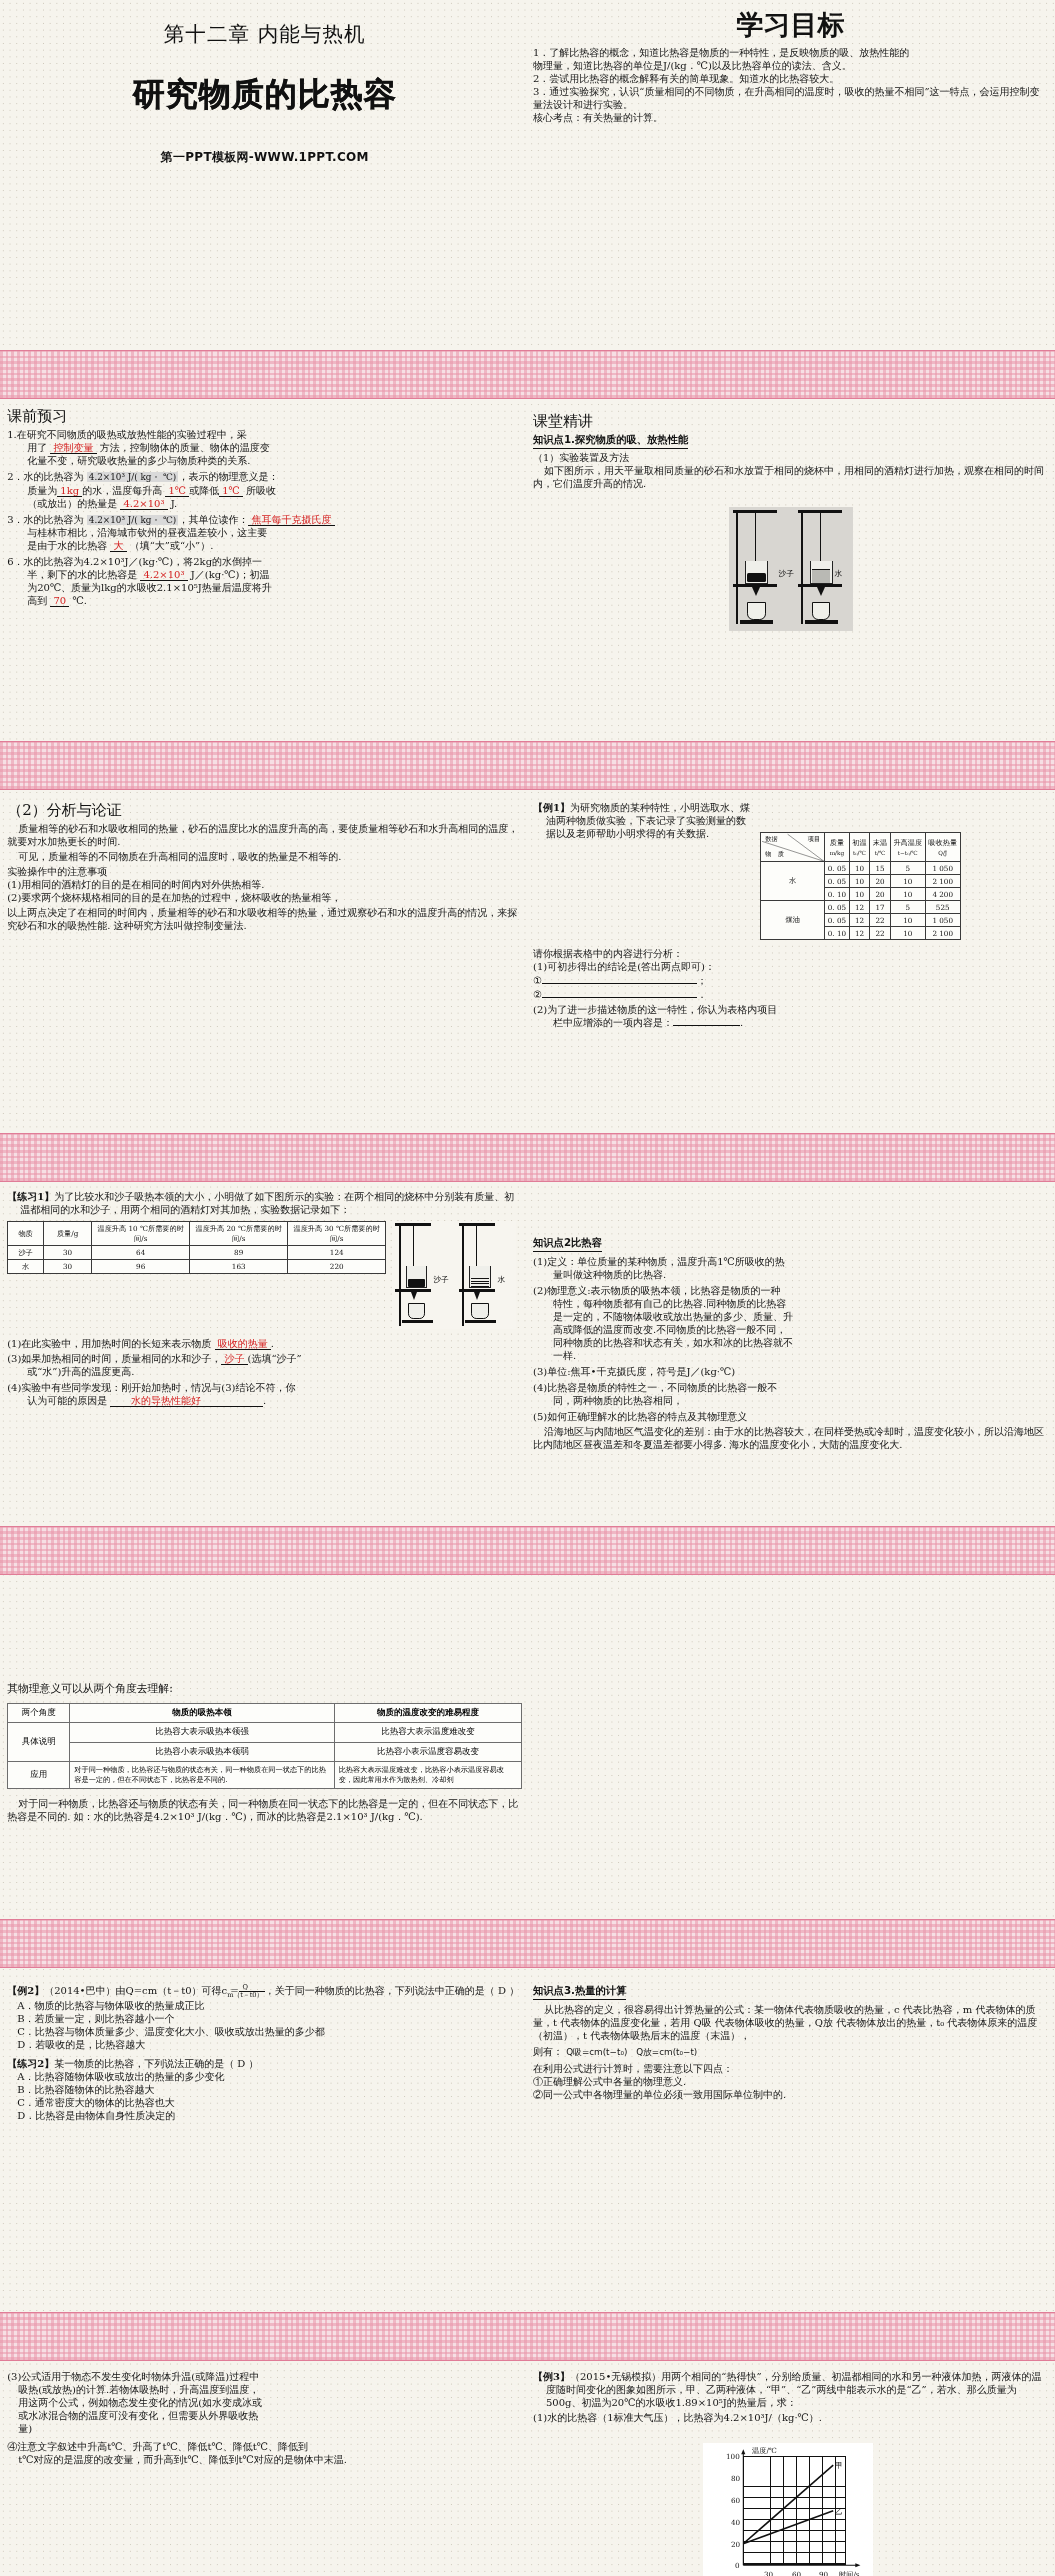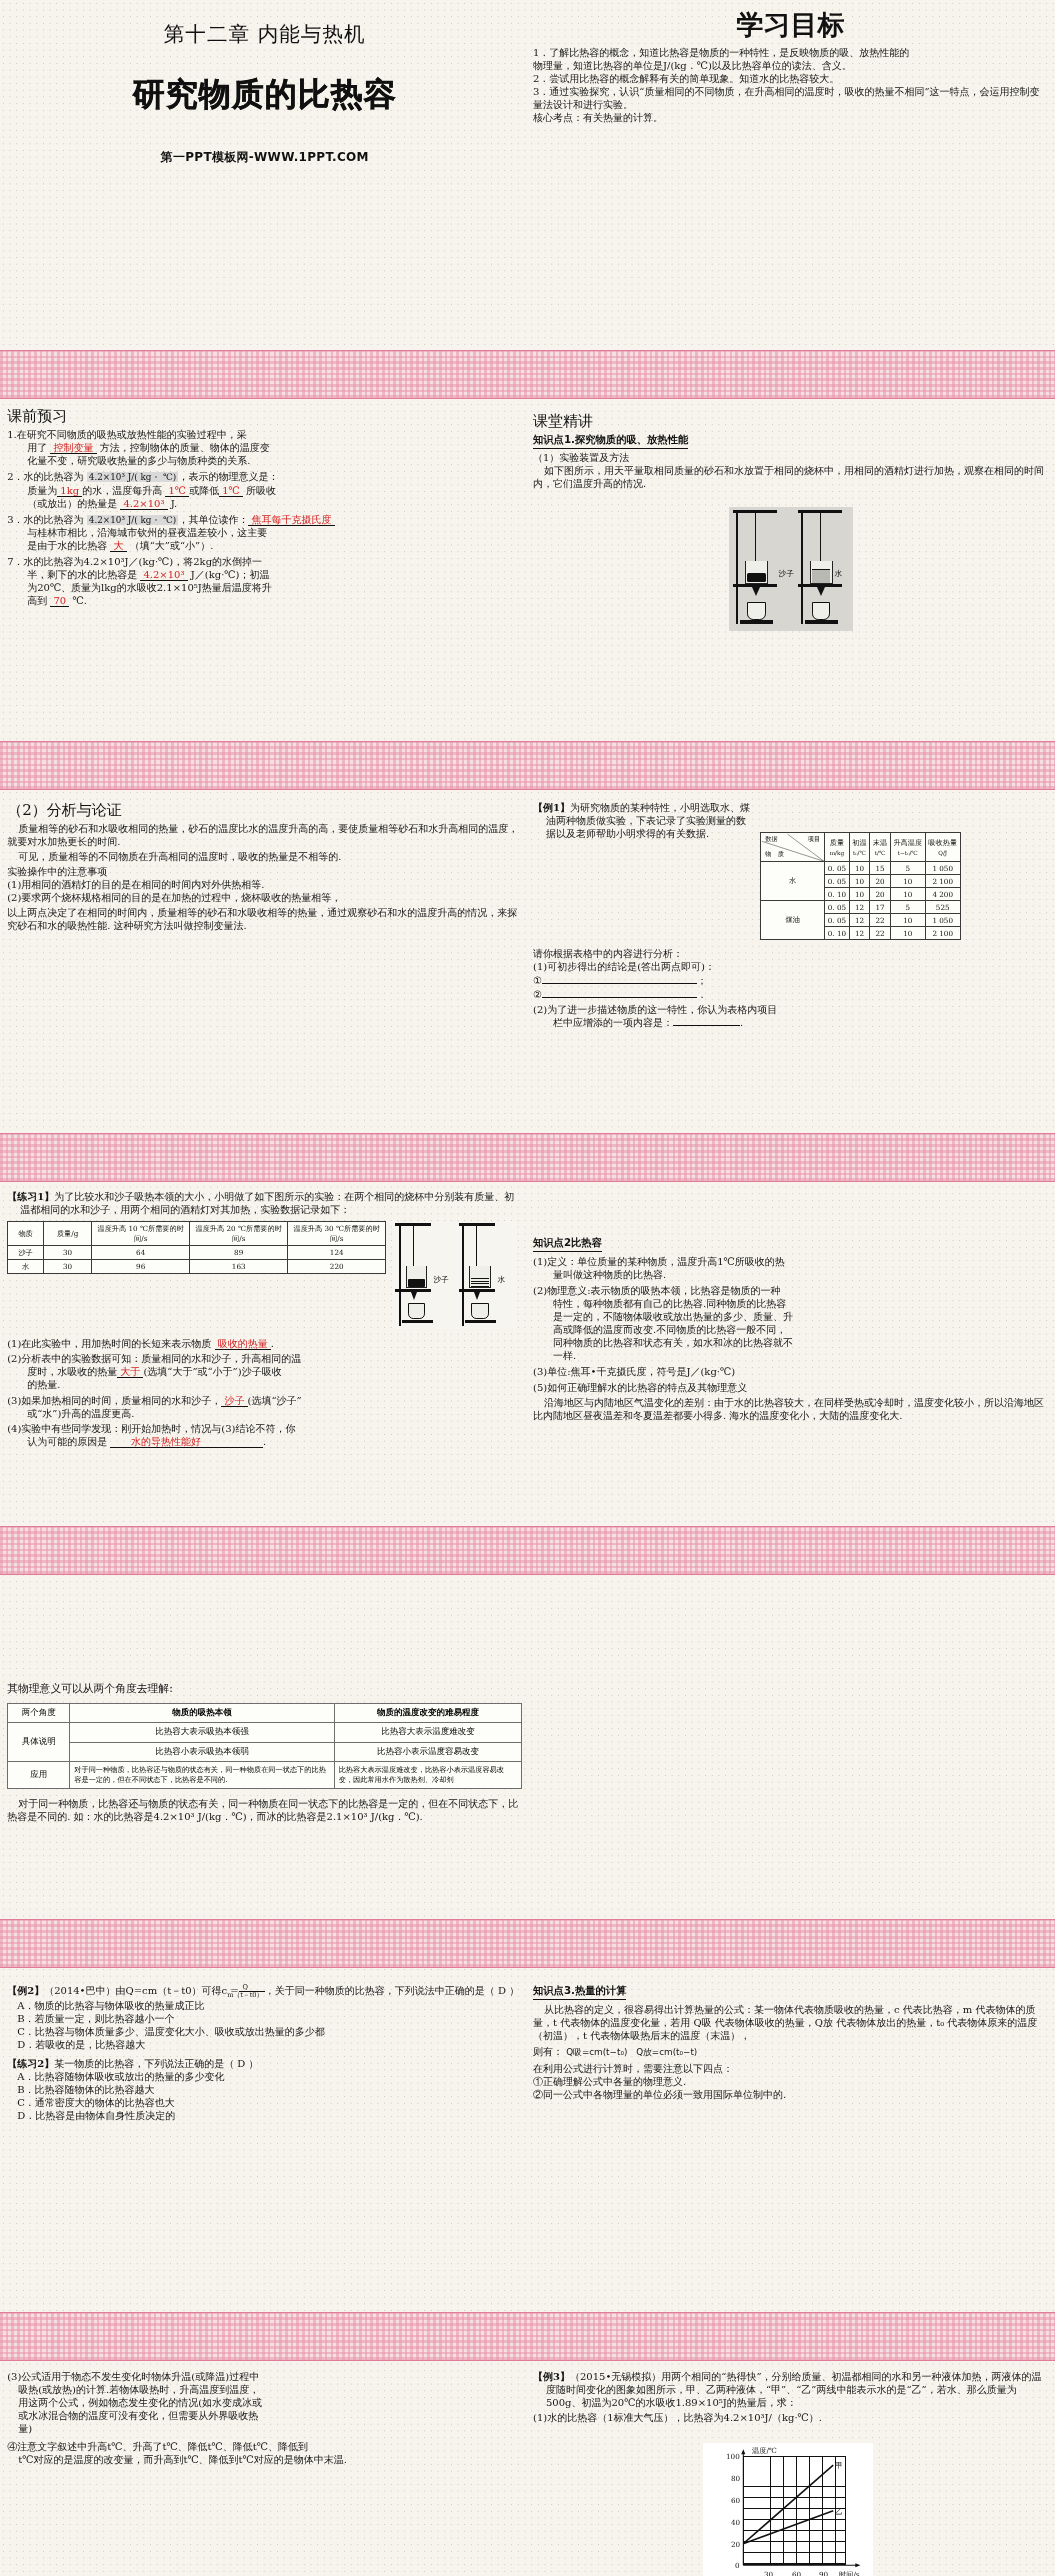--- a/index.html
+++ b/index.html
@@ -169,21 +169,21 @@
     <span class="grey-eq">4.2×10³ J/( kg・ ℃)</span><span>，其单位读作：</span><span class="ansu">焦耳每千克摄氏度</span>
     <span class="indent">与桂林市相比，沿海城市钦州的昼夜温差较小，这主要</span>
     <span class="indent">
       <span>是由于水的比热容</span>
       <span class="ansu">大</span>
       <span>（填“大”或“小”）.</span>
     </span>
   </p>
 
   <p style="margin-top:3.1px;">
-    <span>7．水的比热容为4.2×10³J／(kg·℃)，将2kg的水倒掉一</span>
+    <span>6．水的比热容为4.2×10³J／(kg·℃)，将2kg的水倒掉一</span>
     <span class="indent">
       <span>半，剩下的水的比热容是</span>
       <span class="ansu">4.2×10³</span>
       <span>J／(kg·℃)；初温</span>
     </span>
     <span class="indent">为20℃、质量为lkg的水吸收2.1×10⁵J热量后温度将升</span>
     <span class="indent">
       <span>高到</span>
       <span class="ansu">70</span>
       <span>℃.</span>
@@ -254,27 +254,20 @@
       <div style="position:absolute;left:82px;top:71px;width:0;height:0;border-left:3.6px solid transparent;border-right:3.6px solid transparent;border-top:8.2px solid #111;"></div>
       <div style="position:absolute;left:79px;top:82px;width:17.5px;height:15.5px;border:1.5px solid #111;border-radius:0 0 5.2px 5.2px;background:#efefea;"></div>
       <div style="position:absolute;left:73px;top:99px;width:31px;height:3.1px;background:#111;"></div>
       <div class="lbl-fig" style="left:105px;top:54px;">水</div>
     </div>
   </div>
 
   <p style="margin-top:8.2px;">
     <span>(1)在此实验中，用加热时间的长短来表示物质</span>
     <span class="ansu">吸收的热量</span><span>.</span>
-  </p>
-  <p style="margin-top:2.1px;">
-    <span>(2)分析表中的实验数据可知：质量相同的水和沙子，升高相同的温</span>
-    <span class="indent">
-      <span>度时，水吸收的热量</span><span class="ansu">大于</span><span>(选填“大于”或“小于”)沙子吸收</span>
-    </span>
-    <span class="indent">的热量.</span>
   </p>
   <p style="margin-top:2.1px;">
     <span>(3)如果加热相同的时间，质量相同的水和沙子，</span><span class="ansu">沙子</span><span>(选填“沙子”</span>
     <span class="indent">或“水”)升高的温度更高.</span>
   </p>
   <p style="margin-top:2.1px;">
     <span>(4)实验中有些同学发现：刚开始加热时，情况与(3)结论不符，你</span>
     <span class="indent">
       <span>认为可能的原因是</span>
       <span class="ansu" style="padding:0 62px 0 20.6px;">水的导热性能好</span><span>.</span>
@@ -469,20 +462,24 @@
   </p>
   <p style="margin-top:3.1px;">
     <span>(2)物理意义:表示物质的吸热本领，比热容是物质的一种</span>
     <span class="indent">特性，每种物质都有自己的比热容.同种物质的比热容</span>
     <span class="indent">是一定的，不随物体吸收或放出热量的多少、质量、升</span>
     <span class="indent">高或降低的温度而改变.不同物质的比热容一般不同，</span>
     <span class="indent">同种物质的比热容和状态有关，如水和冰的比热容就不</span>
     <span class="indent">一样.</span>
   </p>
   <p style="margin-top:3.1px;">(3)单位:焦耳•千克摄氏度，符号是J／(kg·℃)</p>
+  <p style="margin-top:3.1px;">
+    <span>(4)比热容是物质的特性之一，不同物质的比热容一般不</span>
+    <span class="indent">同，两种物质的比热容相同，</span>
+  </p>
   <p style="margin-top:3.1px;">(5)如何正确理解水的比热容的特点及其物理意义</p>
   <p style="text-indent:1.1em;margin-top:2.1px;">沿海地区与内陆地区气温变化的差别：由于水的比热容较大，在同样受热或冷却时，温度变化较小，所以沿海地区比内陆地区昼夜温差和冬夏温差都要小得多. 海水的温度变化小，大陆的温度变化大.</p>
 </div>
 
 <div class="col colR" style="top:1984px;">
   <div><span class="hd-u">知识点3.热量的计算</span></div>
   <p style="margin-top:3.1px;text-indent:1.1em;">从比热容的定义，很容易得出计算热量的公式：某一物体代表物质吸收的热量，c 代表比热容，m 代表物体的质量，t 代表物体的温度变化量，若用 Q吸 代表物体吸收的热量，Q放 代表物体放出的热量，t₀ 代表物体原来的温度（初温），t 代表物体吸热后末的温度（末温），</p>
   <p style="margin-top:3px;">
     <span>则有：</span>
     <span class="sans" style="font-size:8.8px;">Q吸=cm(t−t₀)　Q放=cm(t₀−t)</span>

